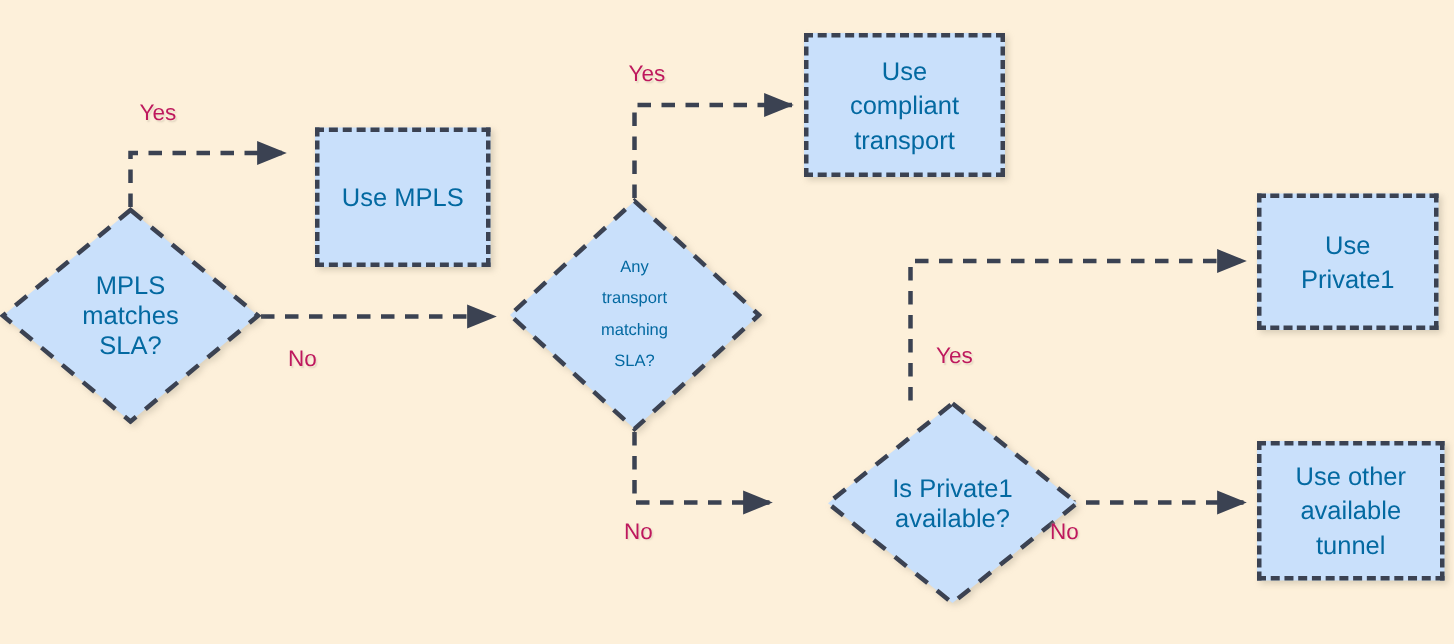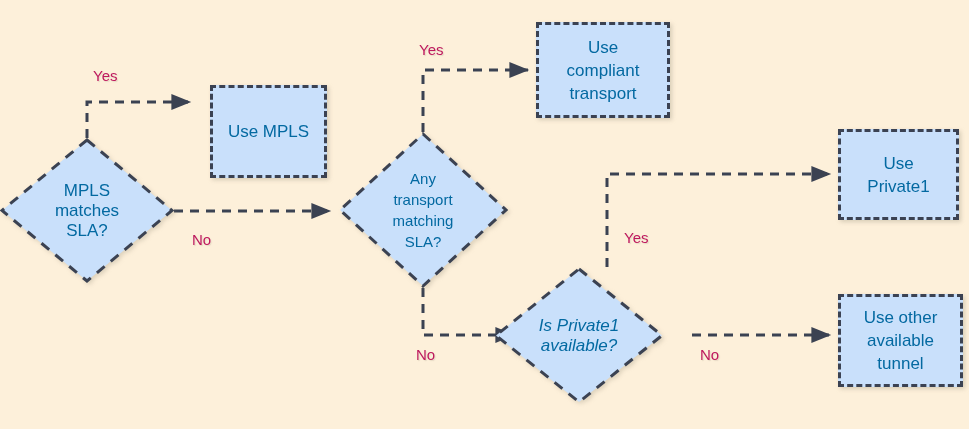--- a/index.html
+++ b/index.html
@@ -50,21 +50,21 @@
   .diamond .dia-shape {
     position: absolute;
     left: 0;
     top: 0;
     width: 100%;
     height: 100%;
   }
   .diamond .dia-label {
     position: relative;
     z-index: 2;
-    font-size: 15px;
+    font-size: 11px;
     line-height: 21px;
   }
   .diamond.big .dia-label {
     font-size: 17px;
     line-height: 20px;
   }
   .edge-label {
     position: absolute;
     color: #be185d;
     font-size: 15px;
@@ -104,21 +104,21 @@
       <div class="node box" style="left: 210px; top: 57px; width: 117px; height: 93px; margin-top: 28px;"><div>Use MPLS</div></div>
       <div class="node diamond" style="left: 338px; top: 132px; width: 170px; height: 156px;"><svg class="dia-shape" viewBox="0 0 170 156" preserveAspectRatio="none">
           <polygon points="85,2 168,78 85,154 2,78" fill="#c9e0fb" stroke="#3b4252" stroke-width="3" stroke-dasharray="10,8"></polygon>
         </svg><div class="dia-label">Any
 transport
 matching
 SLA?</div></div>
       <div class="node box" style="left: 536px; top: 22px; width: 134px; height: 96px;"><div>Use
 compliant
 transport</div></div>
-      <div class="node diamond big" style="left: 494px; top: 267px; width: 170px; height: 137px; font-style: italic;"><svg class="dia-shape" viewBox="0 0 170 137" preserveAspectRatio="none">
+      <div class="node diamond big" style="left: 550px; top: 267px; width: 170px; height: 137px;"><svg class="dia-shape" viewBox="0 0 170 137" preserveAspectRatio="none">
           <polygon points="85,2 168,68.5 85,135 2,68.5" fill="#c9e0fb" stroke="#3b4252" stroke-width="3" stroke-dasharray="10,8"></polygon>
         </svg><div class="dia-label">Is Private1
 available?</div></div>
       <div class="node box" style="left: 838px; top: 129px; width: 121px; height: 91px;"><div>Use
 Private1</div></div>
       <div class="node box" style="left: 838px; top: 294px; width: 125px; height: 93px;"><div>Use other
 available
 tunnel</div></div>
     </div>
   <div id="label-layer">

